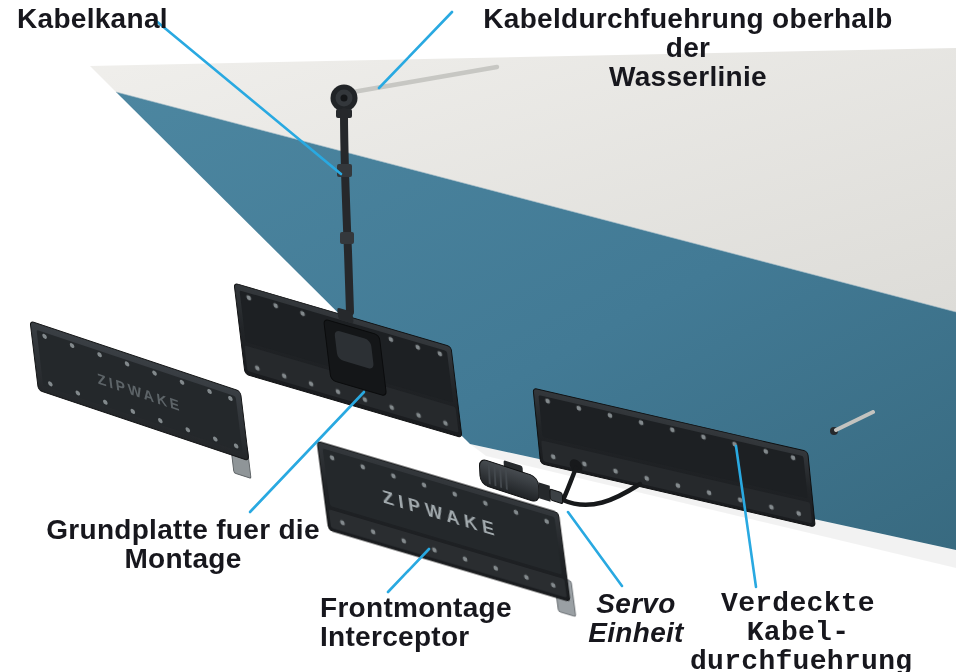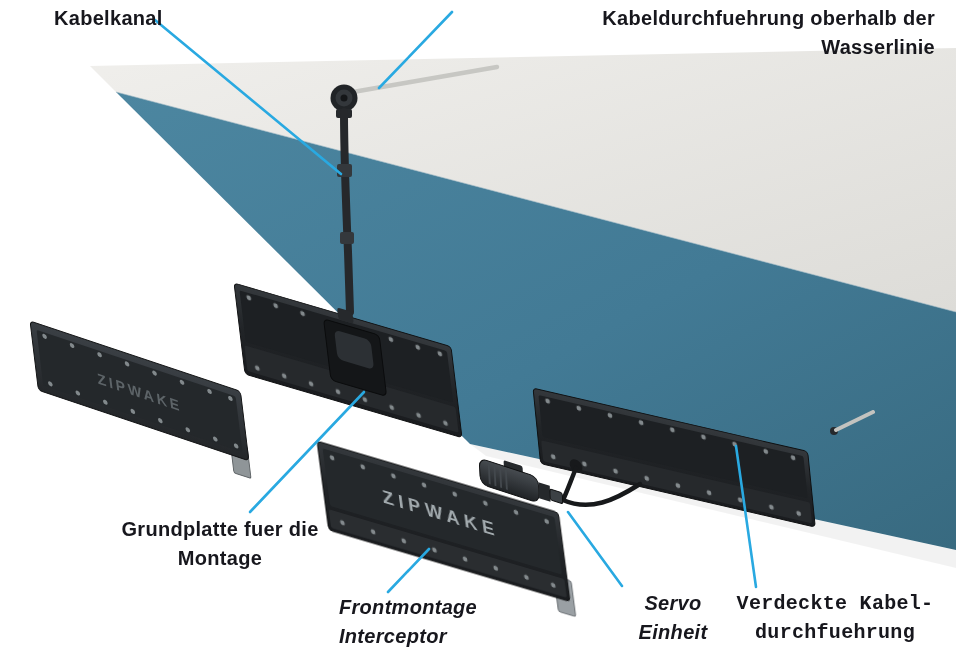--- a/index.html
+++ b/index.html
@@ -6,25 +6,24 @@
   .stage{
     position:relative;width:956px;height:672px;overflow:hidden;
     background:#ffffff;
     font-family:"Liberation Sans",sans-serif;
   }
   .stage svg{position:absolute;left:0;top:0;}
   .label{
     position:absolute;
     color:var(--label-text,#17171d);
     font-weight:bold;
-    font-size:20px;
+    font-size:28px;
     line-height:29px;
     letter-spacing:.3px;
     white-space:nowrap;
-    margin-left:37px;
   }
   .label .line{display:block;}
   .center{text-align:center;white-space:normal;}
 </style>
 </head>
 <body>
 
 <div class="stage">
 
   <svg width="956" height="672" viewBox="0 0 956 672">
@@ -199,31 +198,31 @@
       <line x1="388" y1="592" x2="429" y2="549"></line>
       <line x1="622" y1="586" x2="568" y2="512"></line>
       <line x1="756" y1="587" x2="736" y2="446"></line>
     </g>
   </svg>
 
   <div class="label" style="left:17px;top:4px;">
     <span class="line">Kabelkanal</span>
   </div>
 
-  <div class="label center" style="left:478px;top:4px;width:420px;text-align:right;">
+  <div class="label center" style="left:478px;top:4px;width:420px;">
     <span class="line">Kabeldurchfuehrung oberhalb der</span>
     <span class="line">Wasserlinie</span>
   </div>
 
   <div class="label center" style="left:38px;top:515px;width:290px;">
     <span class="line">Grundplatte fuer die</span>
     <span class="line">Montage</span>
   </div>
 
-  <div class="label" style="left:302px;top:593px;font-style:italic;">
+  <div class="label" style="left:320px;top:593px;">
     <span class="line">Frontmontage</span>
     <span class="line">Interceptor</span>
   </div>
 
   <div class="label center" style="left:586px;top:589px;width:100px;font-style:italic;">
     <span class="line">Servo</span>
     <span class="line">Einheit</span>
   </div>
 
   <div class="label center" style="left:690px;top:589px;width:216px;font-family:Liberation Mono, monospace;">

